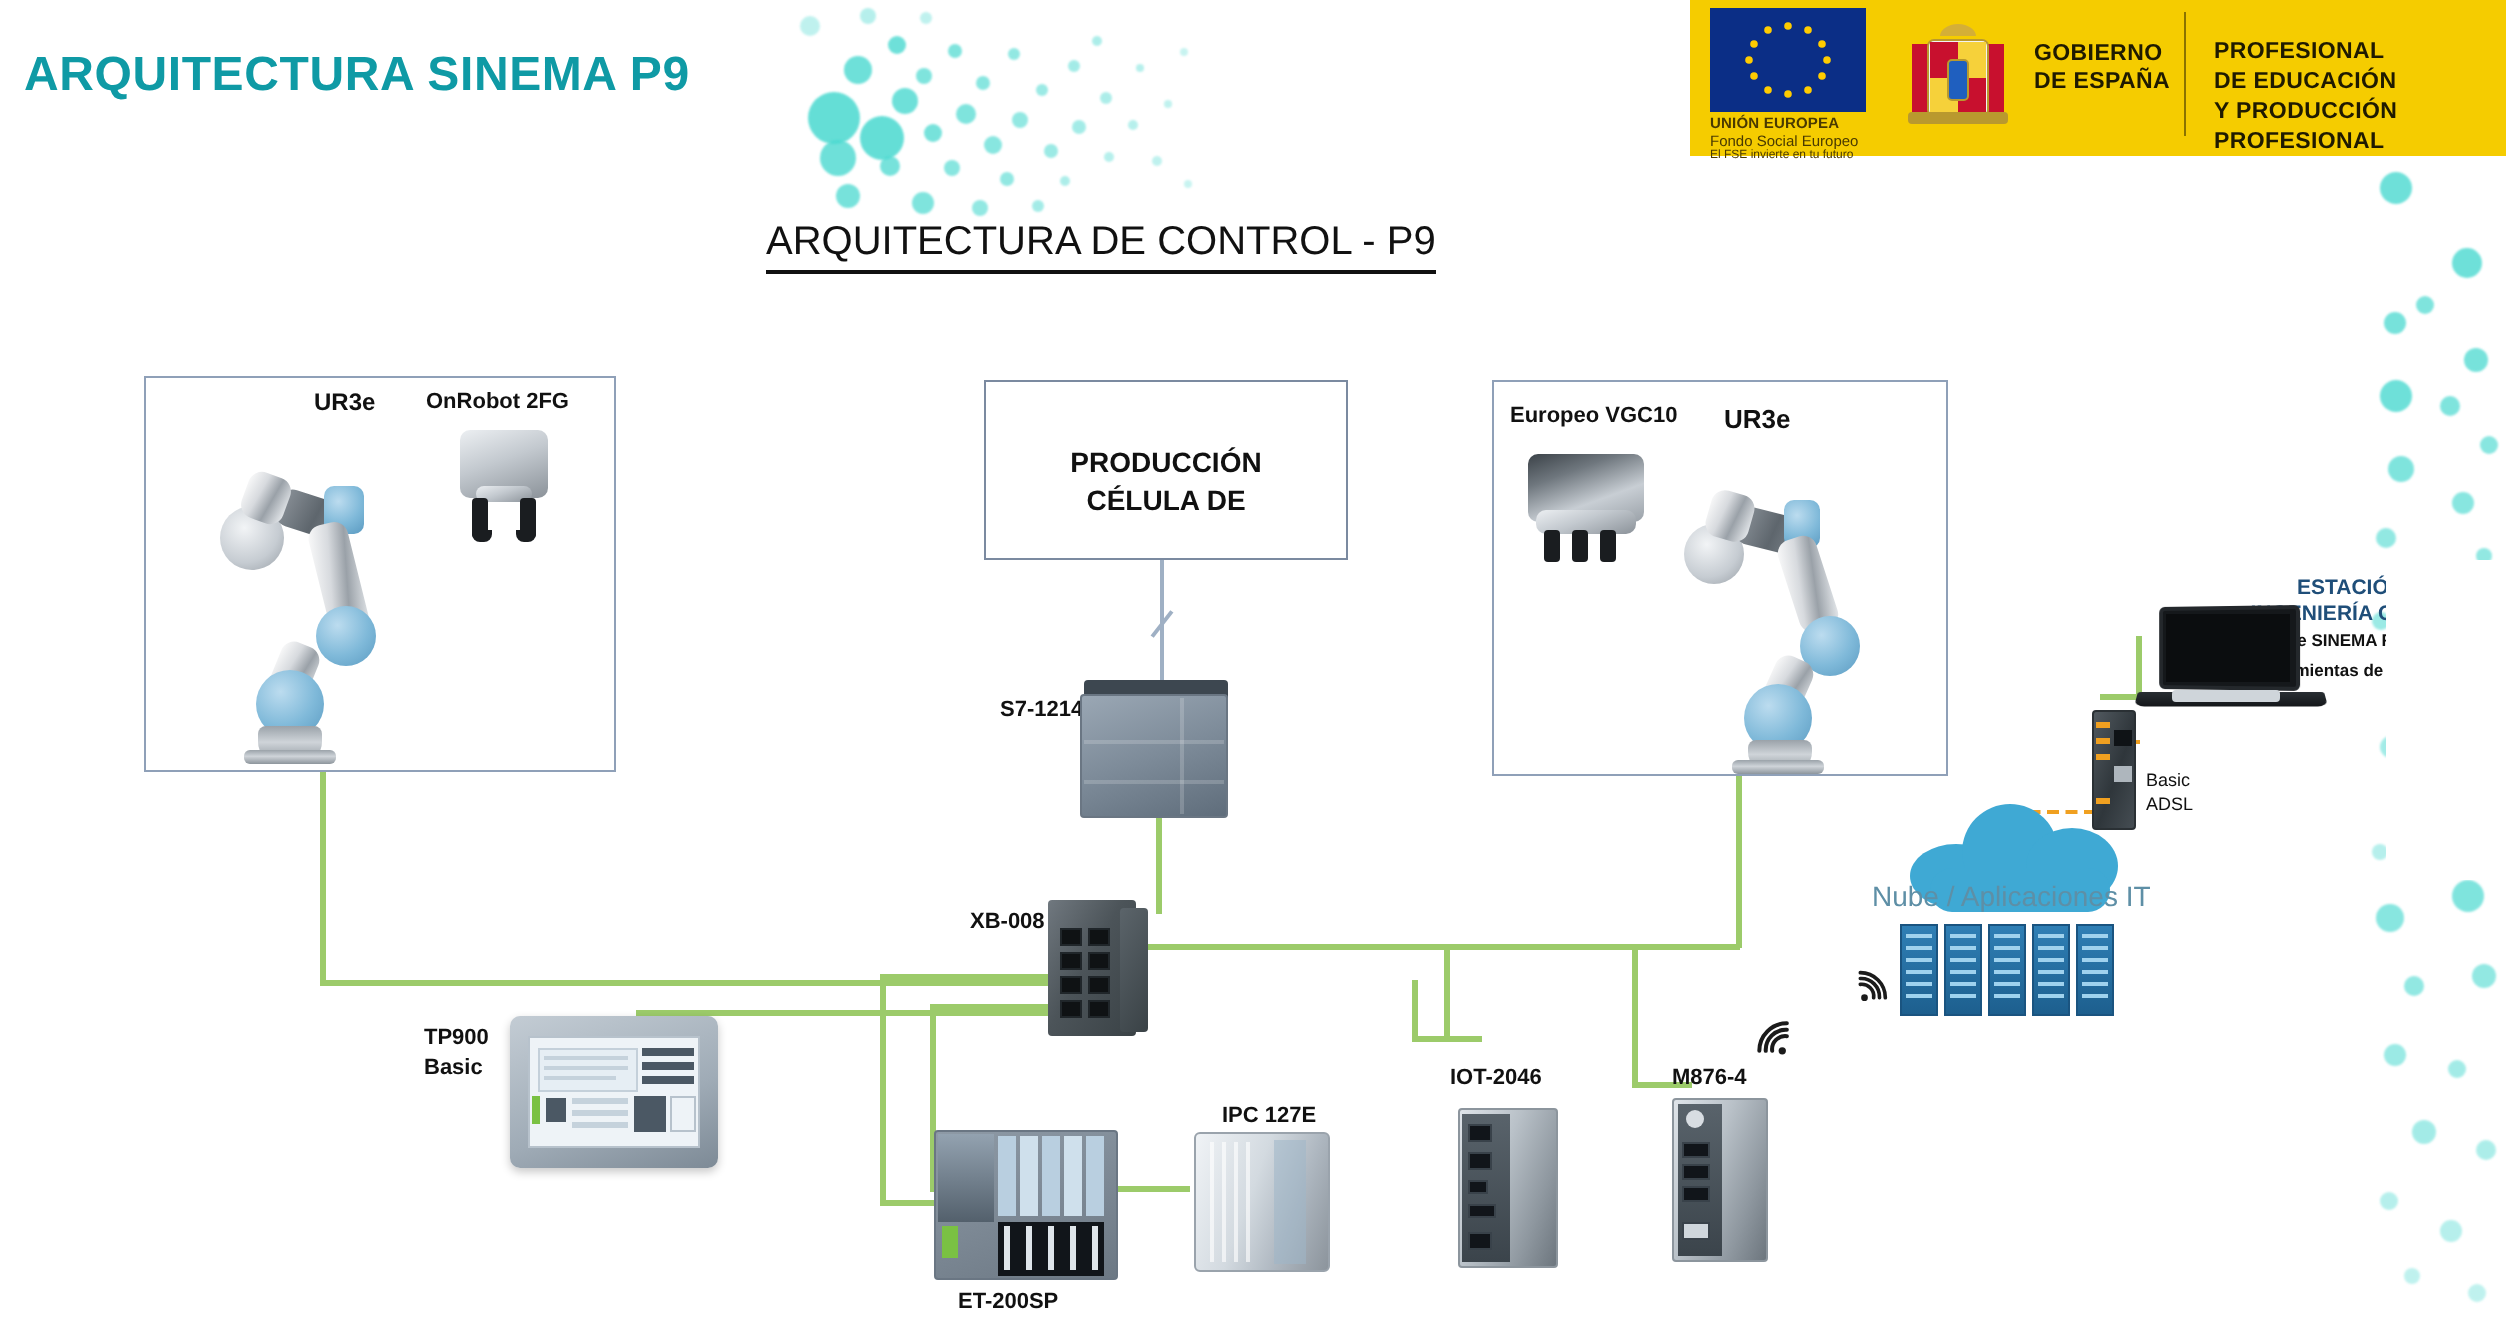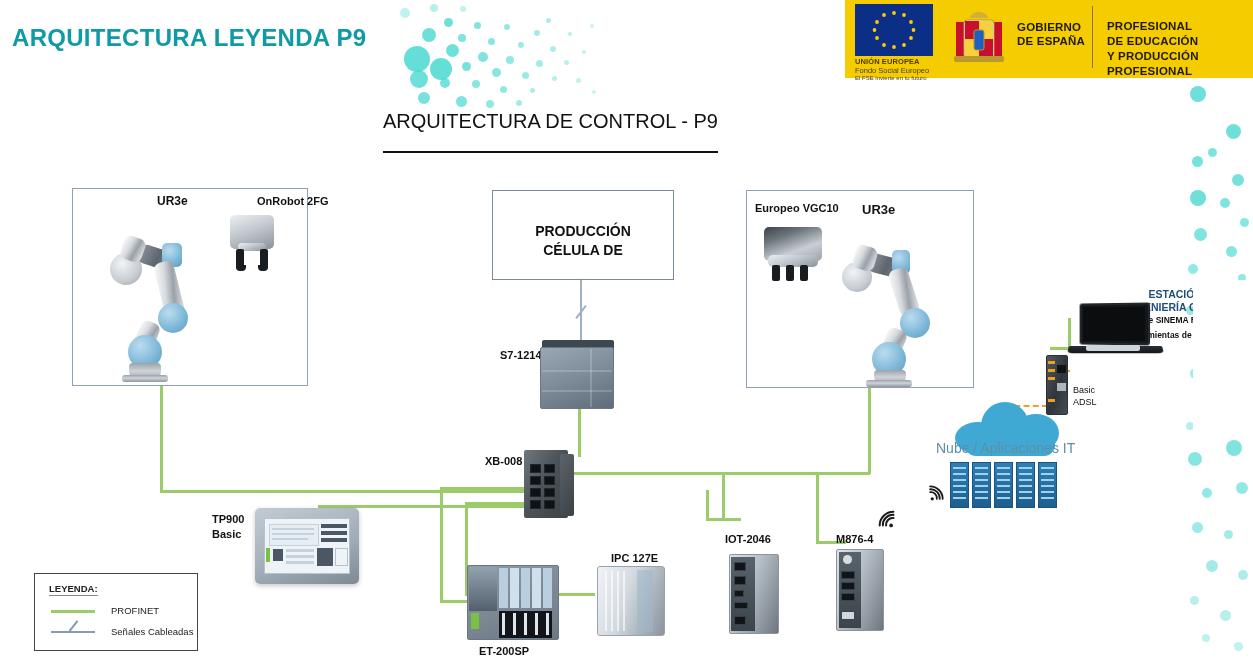--- a/index.html
+++ b/index.html
@@ -29,21 +29,21 @@
   #gob-text { position:absolute; left:172px; top:20px; color:#1f1a00; font-size:11.5px;
     font-weight:bold; line-height:1.25; letter-spacing:0.2px; }
   #min-text { position:absolute; left:262px; top:19px; color:#1f1a00; font-size:11.5px;
     font-weight:bold; line-height:1.3; letter-spacing:0.2px; }
 
   
   #right-panel { position:absolute; left:1193px; top:280px; width:60px; height:160px; background:#fff; }
 
   
   #diagram-title { position:absolute; left:383px; top:110px; font-size:20px; color:#111;
-    border-bottom:2px solid #111; padding-bottom:18px; white-space:nowrap; }
+    border-bottom:2px solid #111; padding-bottom:2px; white-space:nowrap; }
 
   
   .cell-box { position:absolute; border:1.5px solid #7b8aa0; background:#fff; }
   .robot-box { position:absolute; border:1.5px solid #8fa0b8; background:#fff; }
   .lbl { position:absolute; white-space:nowrap; color:#111; }
 
   
   .pn { position:absolute; background:#9CCB6A; }
   .pn.h { height:3px; }
   .pn.v { width:3px; }
@@ -227,21 +227,21 @@
       <div class="dot soft" style="left: 12px; top: 92px; width: 11px; height: 11px; opacity: 0.55;"></div>
       <div class="dot soft" style="left: 44px; top: 100px; width: 9px; height: 9px; opacity: 0.5;"></div>
       <div class="dot soft" style="left: 26px; top: 130px; width: 12px; height: 12px; opacity: 0.5;"></div>
       <div class="dot soft" style="left: 58px; top: 140px; width: 10px; height: 10px; opacity: 0.45;"></div>
       <div class="dot soft" style="left: 10px; top: 166px; width: 9px; height: 9px; opacity: 0.4;"></div>
       <div class="dot soft" style="left: 40px; top: 180px; width: 11px; height: 11px; opacity: 0.4;"></div>
       <div class="dot soft" style="left: 22px; top: 204px; width: 8px; height: 8px; opacity: 0.35;"></div>
       <div class="dot soft" style="left: 54px; top: 212px; width: 9px; height: 9px; opacity: 0.35;"></div>
     </div>
 
-  <div id="slide-title">ARQUITECTURA LEYENDA P9</div>
+  <div id="slide-title">ARQUITECTURA SINEMA P9</div>
 
   <div id="logo-bar">
     <div id="eu-flag">
       <svg id="eu-stars" viewBox="0 0 78 52">
         <g fill="#FFCC00">
           <circle cx="39" cy="9" r="1.9"></circle>
             <circle cx="49" cy="11" r="1.9"></circle>
           <circle cx="56" cy="18" r="1.9"></circle>
             <circle cx="58.5" cy="26" r="1.9"></circle>
           <circle cx="56" cy="34" r="1.9"></circle>
@@ -319,21 +319,21 @@
 
   <div class="orange" style="left:1005px;top:405px;width:43px;"></div>
   <div class="orange v" style="left:1048px;top:370px;height:36px;"></div>
   <div class="orange" style="left:1048px;top:370px;width:22px;"></div>
 
   <div class="pn v" style="left:1068px;top:318px;height:32px;"></div>
   <div class="pn h" style="left:1050px;top:347px;width:21px;"></div>
 
   <div class="robot-box" style="left:72px;top:188px;width:236px;height:198px;"></div>
   <div class="lbl t-bold t-12" style="left:157px;top:194px;">UR3e</div>
-  <div class="lbl t-bold t-11" style="left:213px;top:195px;margin-left:44px;">OnRobot 2FG</div>
+  <div class="lbl t-bold t-11" style="left:213px;top:195px;">OnRobot 2FG</div>
 
   <div class="dev" style="left:100px;top:215px;width:130px;height:165px;">
     <div class="joint2" style="left:10px;top:38px;width:32px;height:32px;"></div>
     <div class="arm-seg dark" style="left:38px;top:33px;width:36px;height:19px;transform:rotate(18deg);"></div>
     <div class="arm-seg steel" style="left:22px;top:22px;width:22px;height:24px;transform:rotate(20deg);"></div>
     <div class="joint" style="left:62px;top:28px;width:20px;height:24px;border-radius:5px;"></div>
     <div class="arm-seg steel" style="left:60px;top:46px;width:20px;height:62px;transform:rotate(-14deg);"></div>
     <div class="joint" style="left:58px;top:88px;width:30px;height:30px;"></div>
     <div class="arm-seg steel" style="left:35px;top:106px;width:20px;height:40px;transform:rotate(22deg);"></div>
     <div class="joint" style="left:28px;top:120px;width:34px;height:34px;"></div>
@@ -566,22 +566,14 @@
 
   <div class="dev" style="left:1068px;top:303px;width:95px;height:55px;">
     <div class="lap-screen" style="left:10px;top:0;width:72px;height:42px;"></div>
     <div style="position:absolute;left:15px;top:4px;width:62px;height:34px;background:#0b0d0f;"></div>
     <div class="lap-base" style="left:0;top:40px;width:95px;height:13px;transform:perspective(260px) rotateX(56deg);"></div>
     <div class="lap-key" style="left:18px;top:42px;width:54px;height:6px;"></div>
   </div>
 
   <div id="right-panel"></div>
 
-  <div id="legend">
-    <div id="legend-title">LEYENDA:</div>
-    <div class="lg-line-pn"></div>
-    <div class="lg-text" style="top:31px;">PROFINET</div>
-    <div class="lg-line-w"></div>
-    <div class="lg-slash"></div>
-    <div class="lg-text" style="top:52px;">Señales Cableadas</div>
-  </div>
 
 </div>
 
 </body></html>

